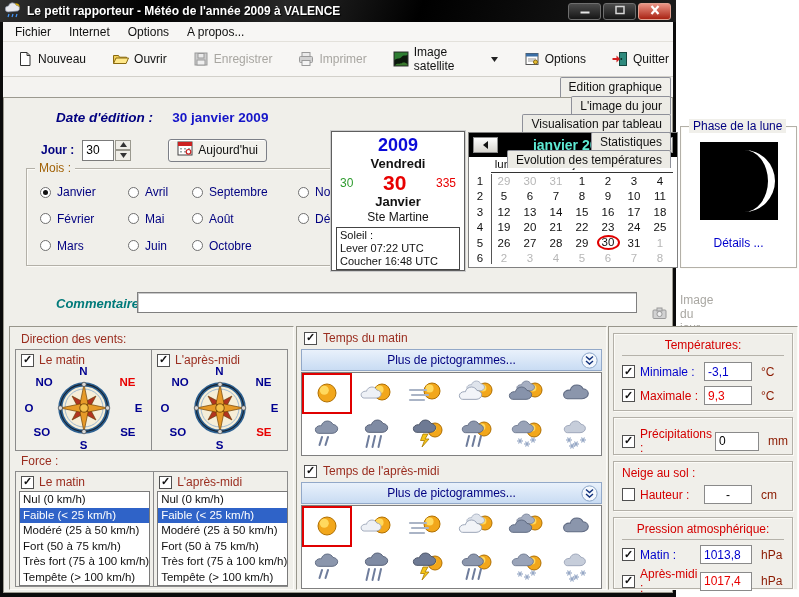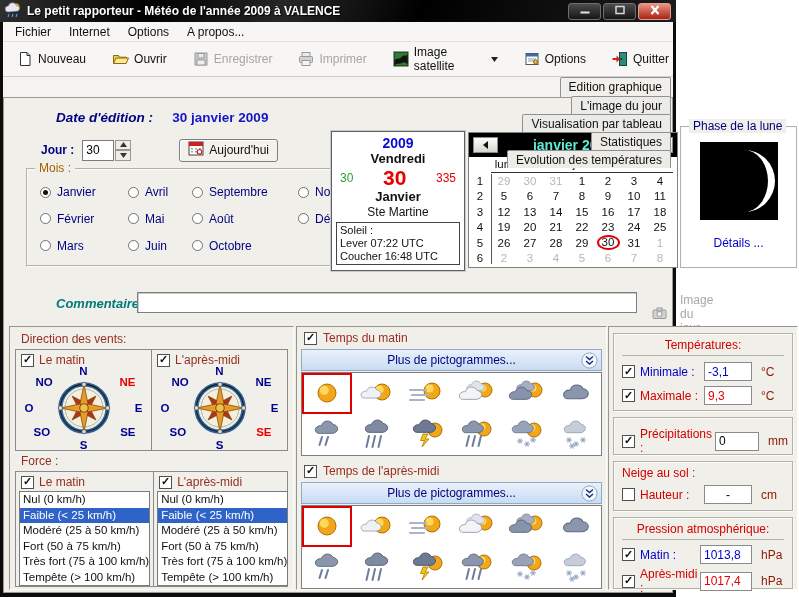--- a/index.html
+++ b/index.html
@@ -30,34 +30,34 @@
   
   .navy{color:#000080;font-weight:bold;}
   .date-row{position:absolute;left:52px;top:12px;}
   .date-label{font-style:italic;font-size:13.5px;}
   .date-value{color:#1515c8;font-weight:bold;font-size:13.5px;margin-left:16px;}
   .jour-row{position:absolute;left:37px;top:40px;display:flex;align-items:center;height:24px;}
   .spin{display:flex;margin-left:8px;}
   .spin input{width:32px;height:21px;border:1px solid #7b7b7b;padding:1px 3px;font-size:12px;font-family:inherit;}
   .spinbtns{display:flex;flex-direction:column;width:16px;height:21px;margin-left:1px;}
   .sb{flex:1;background:#efede7;border:1px solid #9a988e;display:flex;align-items:center;justify-content:center;line-height:0;}
-  .today-btn{margin-left:48px;display:flex;align-items:center;gap:5px;background:#f2f1ec;border:1px solid #7c7f87;border-radius:3px;
+  .today-btn{margin-left:37px;display:flex;align-items:center;gap:5px;background:#f2f1ec;border:1px solid #7c7f87;border-radius:3px;
     padding:2px 8px;height:23px;box-shadow:inset 1px 1px 0 #fff;}
   .groupbox{position:absolute;border:1px solid #b3b0a8;box-shadow:inset 1px 1px 0 #fcfbf7,1px 1px 0 #fcfbf7;}
   .legend{position:absolute;top:-8px;left:8px;background:#f0efea;padding:0 4px;}
   #mois-box{left:22px;top:70px;width:306px;height:98px;}
   #mois-grid{display:grid;grid-auto-flow:column;grid-template-rows:repeat(3,1fr);grid-template-columns:88px 64px 106px auto;
     padding:10px 4px 6px 13px;height:100%;}
   .radio-item{display:flex;align-items:center;gap:6px;color:#000080;}
   .radio{width:11px;height:11px;border-radius:50%;border:1px solid #707070;background:#fff;position:relative;flex:0 0 11px;}
   .radio.on::after{content:"";position:absolute;left:2px;top:2px;width:5px;height:5px;background:#111;border-radius:50%;}
   
   .day-card{position:absolute;left:327px;top:33px;width:134px;height:140px;background:#fff;border:1px solid #5f5f5f;
     box-shadow:0 0 0 1px #ccc;text-align:center;padding-top:3px;}
-  .dc-year{color:#0a0ad8;font-weight:bold;font-size:14px;}
+  .dc-year{color:#0a0ad8;font-weight:bold;font-size:18px;}
   .dc-weekday{font-weight:bold;font-size:13px;}
   .dc-bigrow{display:flex;align-items:center;justify-content:space-between;padding:0 8px;height:23px;}
   .dc-doy{color:#2e9b2e;}
   .dc-day{color:#e80000;font-weight:bold;font-size:21px;}
   .dc-left{color:#e80000;}
   .dc-month{font-weight:bold;font-size:13px;}
   .dc-saint{margin-top:1px;}
   .dc-sunbox{margin:3px 4px 0;border:1px solid #444;text-align:left;padding:1px 3px;font-size:11px;line-height:13px;}
   
   .calendar{position:absolute;left:464px;top:34px;width:210px;height:136px;background:#fff;border:1px solid #808080;}

